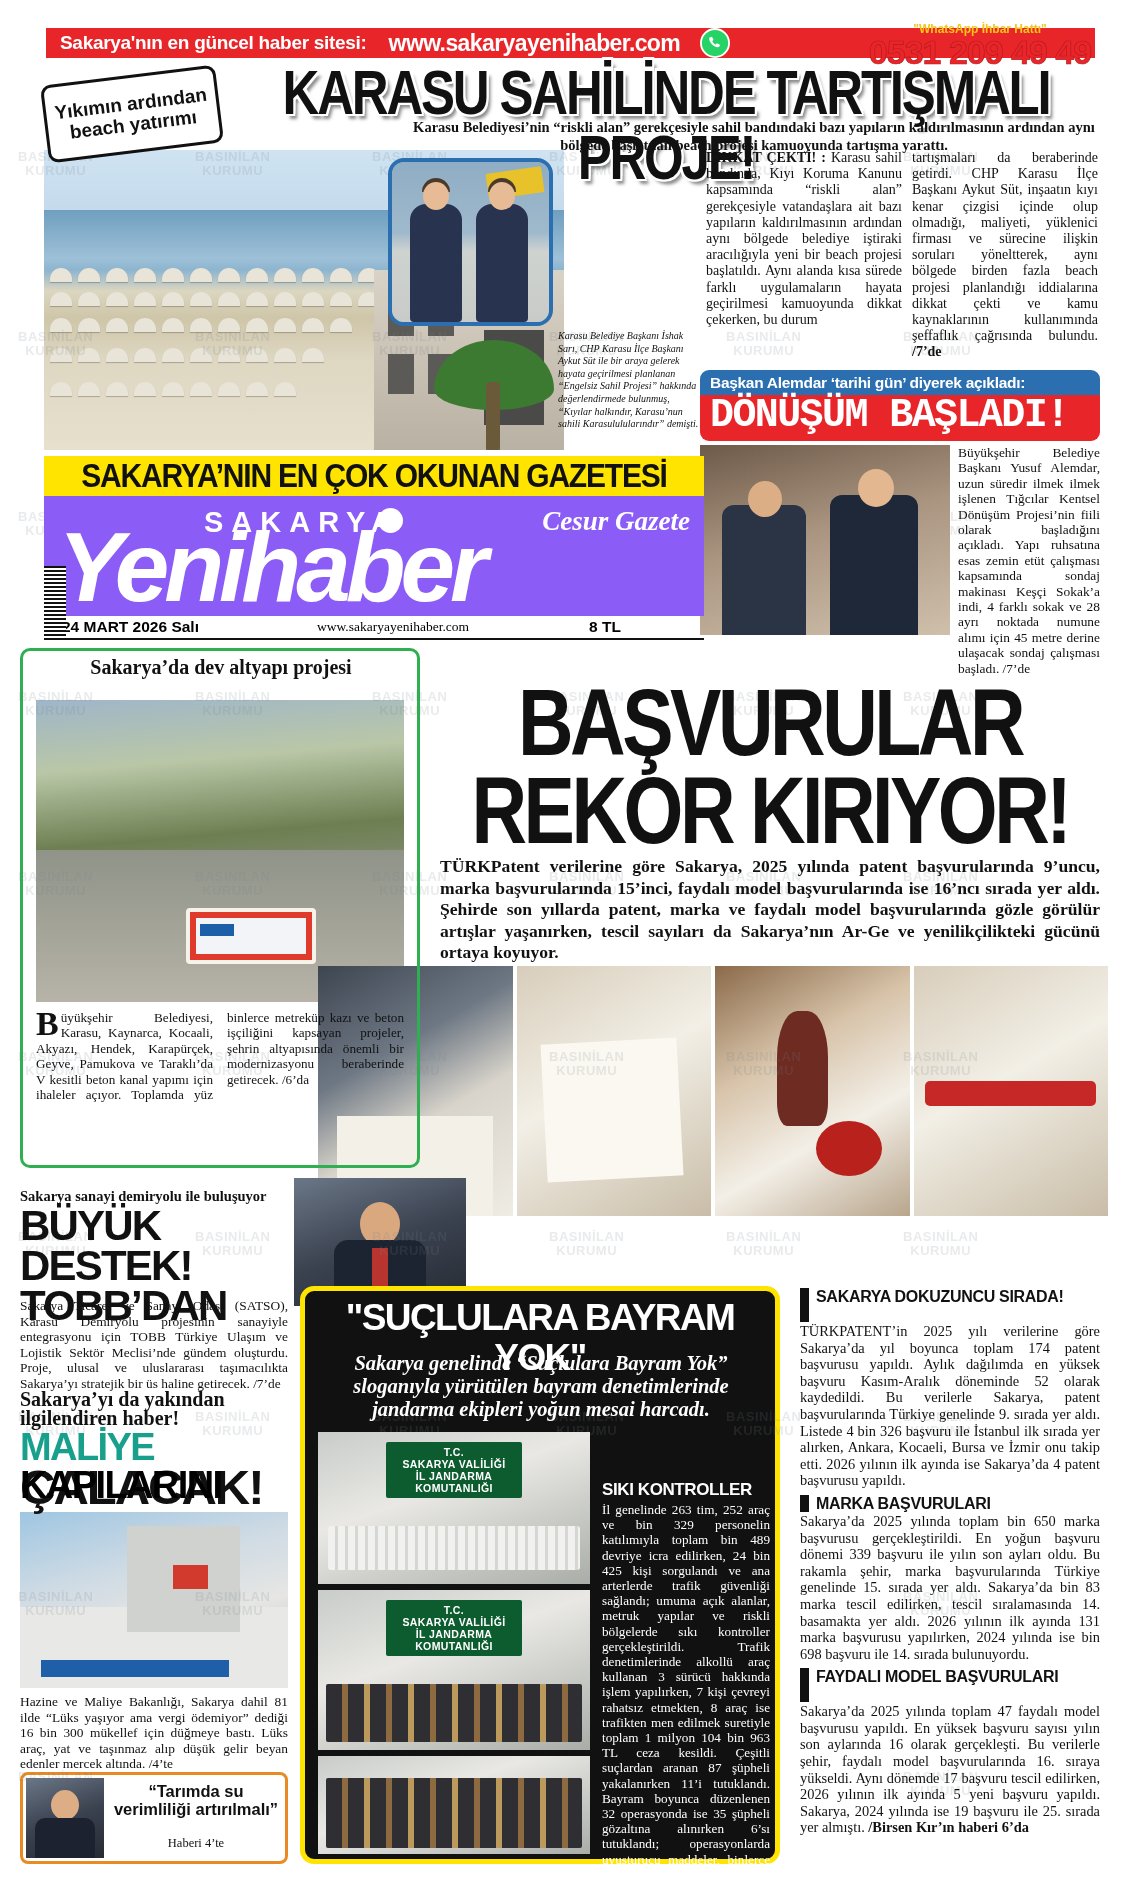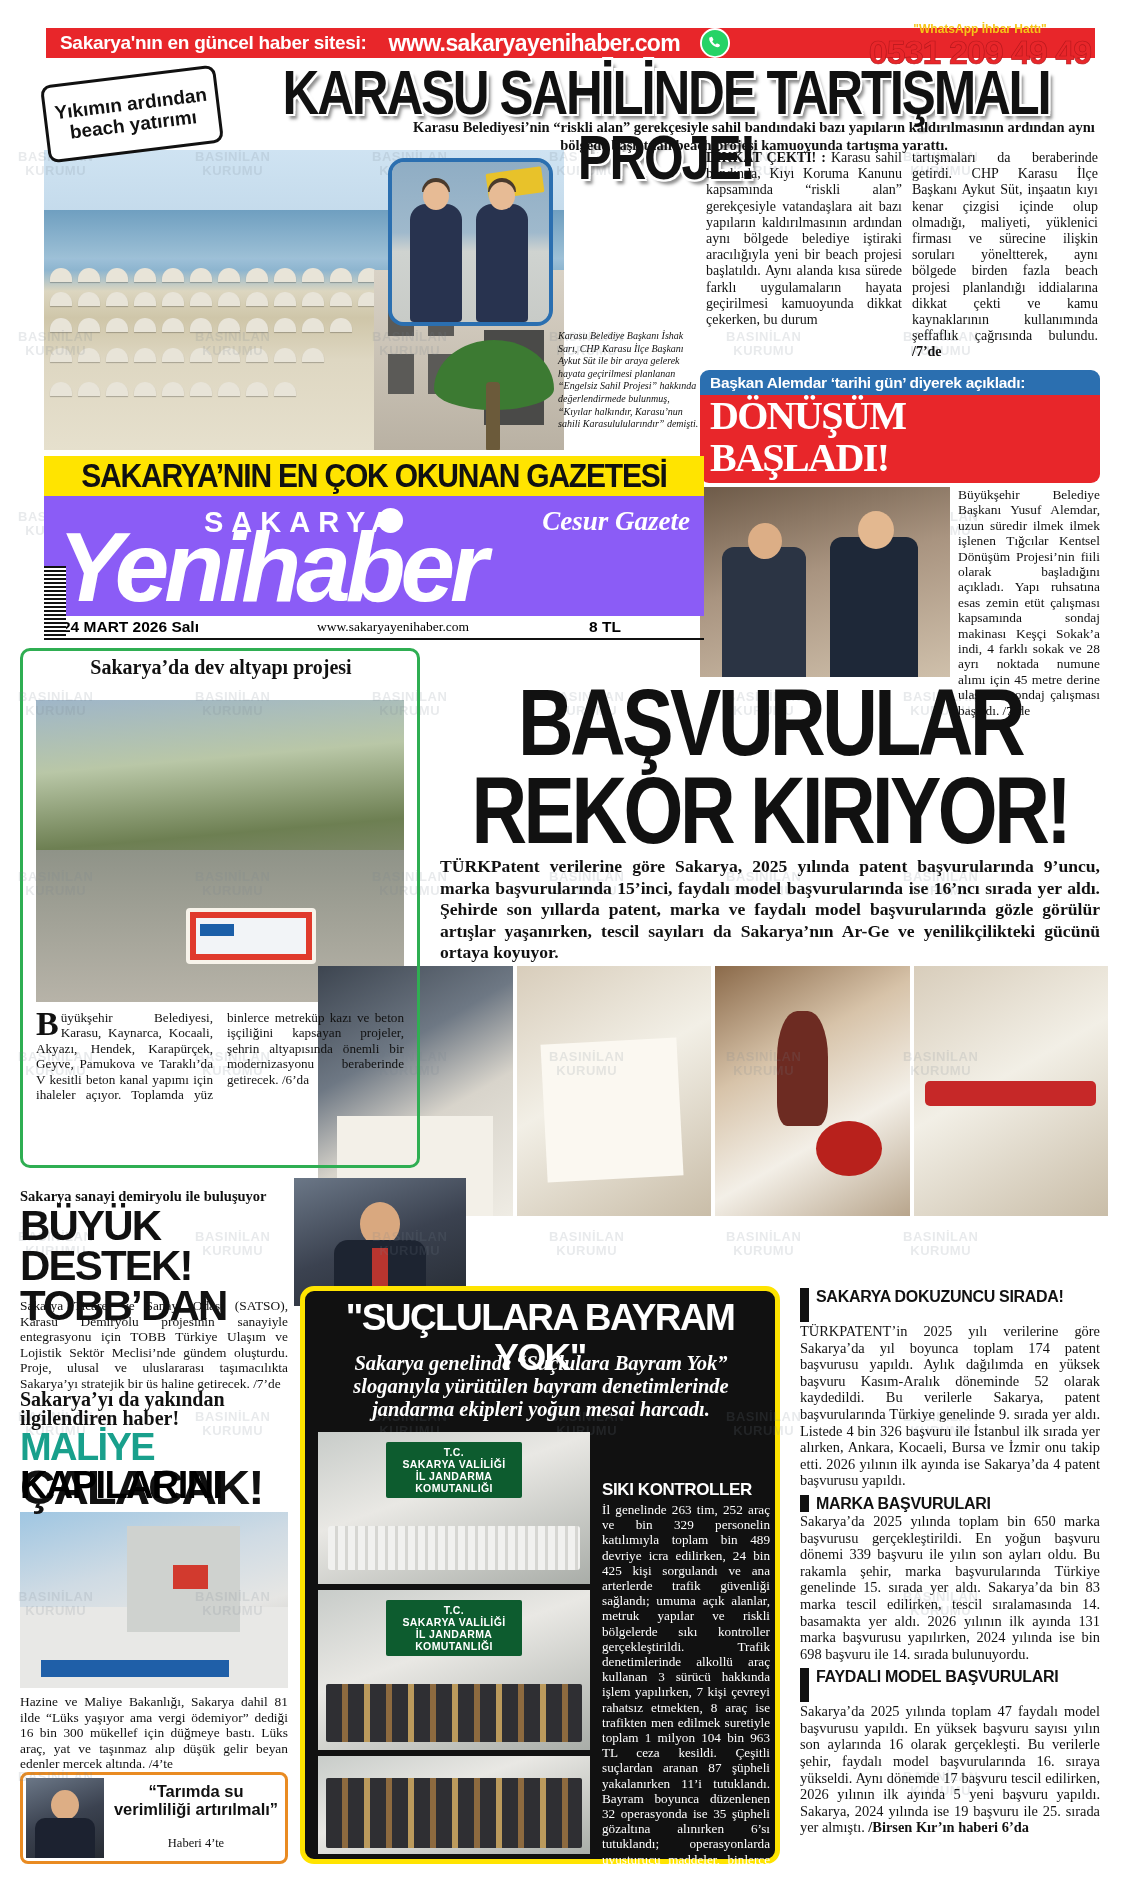--- a/index.html
+++ b/index.html
@@ -113,21 +113,21 @@
   }
   .bodycol b { font-weight:700; }
 
   
   .donbox { left: 700px; top: 370px; width: 400px; z-index:6; }
   .don-kick {
     background:#2b6fb0; color:#fff; font-family:"Liberation Sans", sans-serif; font-weight:700;
     font-size: 15.5px; padding: 4px 10px 3px; border-radius: 9px 9px 0 0; letter-spacing:-.3px;
   }
   .don-head {
-    background:#e8262a; color:#fff; font-family:Liberation Serif, serif; font-weight:700;
+    background:#e8262a; color:#fff; font-family:Liberation Mono, monospace; font-weight:700;
     font-size: 40px; line-height: 42px; letter-spacing:-1.6px; padding: 0 10px 4px;
     border-radius: 0 0 9px 9px;
   }
   .don-photo { margin-top:4px; width: 250px; height: 190px; overflow:hidden; position:relative; background:#b8ada0; float:left;}
   .don-txt {
     float:right; width: 142px; font-family:"Liberation Serif", serif; font-size: 13.4px;
     line-height: 15.4px; text-align:justify; color:#111; padding-top:4px;
   }
 
   

